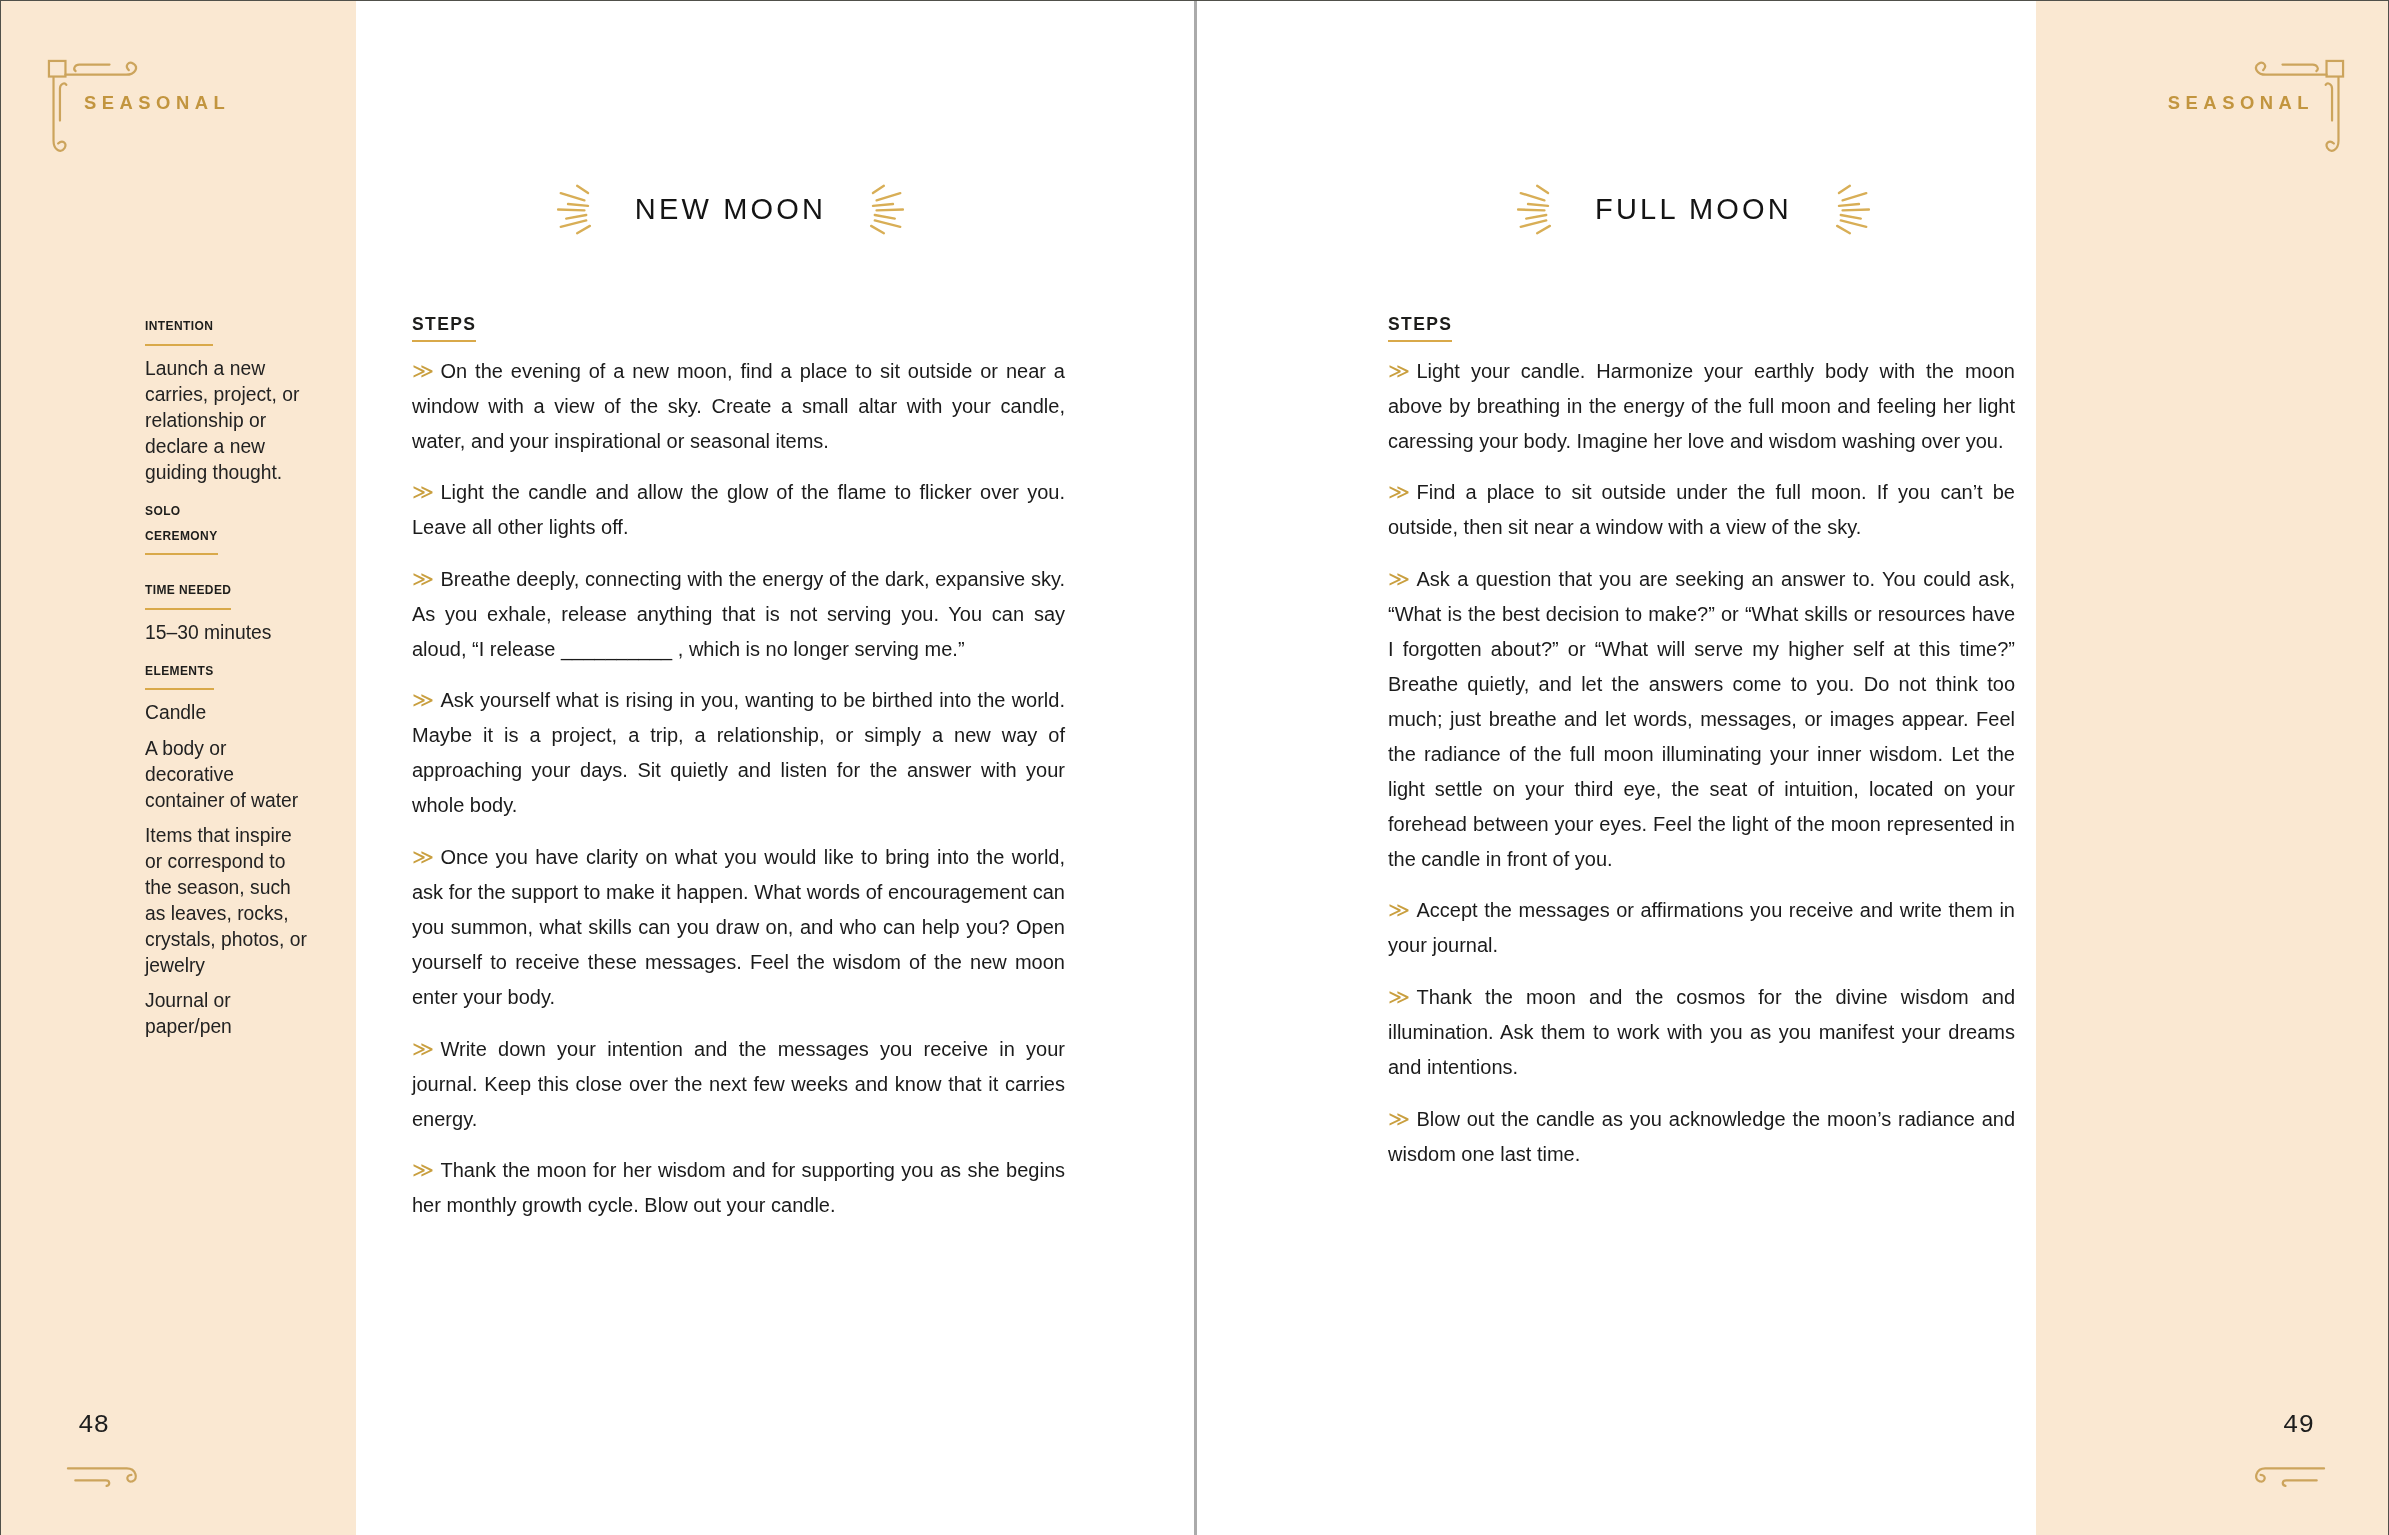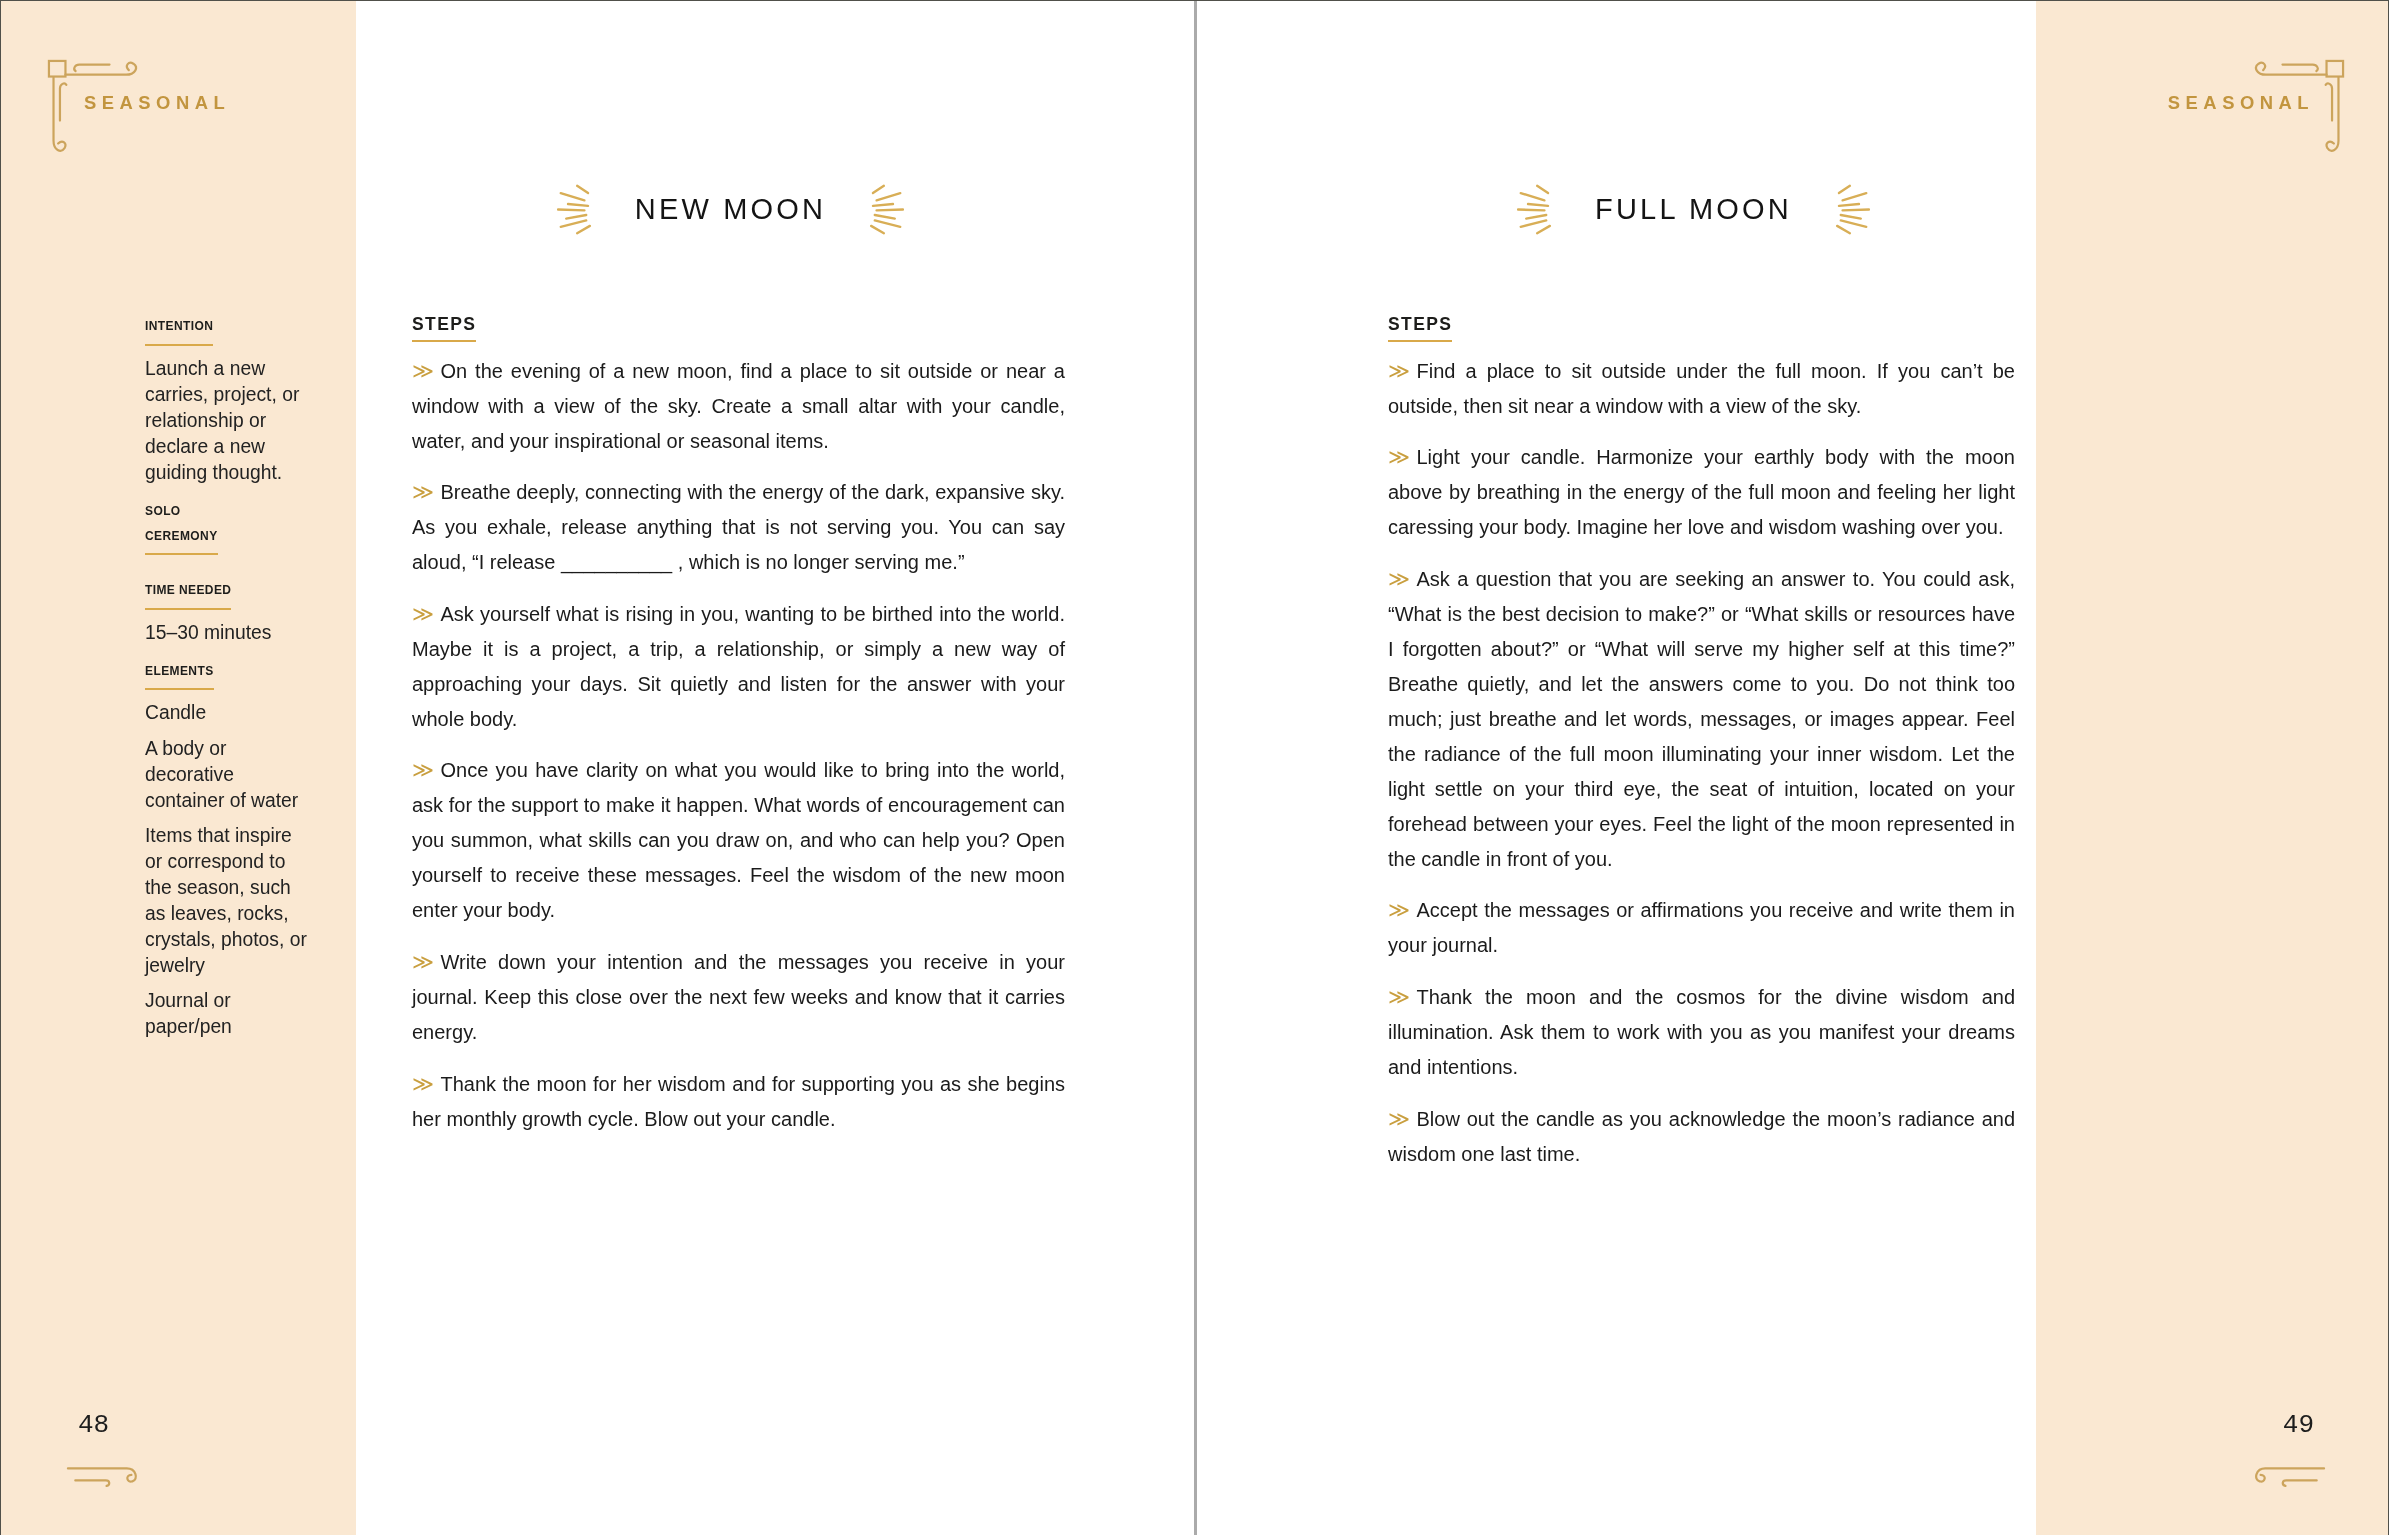--- a/index.html
+++ b/index.html
@@ -123,20 +123,21 @@
           <path d="M1 28 L30 29"></path>
             <path d="M10 38 L32 34"></path>
             <path d="M4 47 L32 40"></path>
             <path d="M22 54 L36 46"></path>
         </svg>
       </div>
 
       <div class="steps-block">
         <span class="steps-h">STEPS</span>
         <p class="step"><span class="chev">≫</span><span>On the evening of a new moon, find a place to sit outside or near a window with a view of the sky. Create a small altar with your candle, water, and your inspirational or seasonal items.</span></p>
+        <p class="step"><span class="chev">≫</span><span>Light the candle and allow the glow of the flame to flicker over you. Leave all other lights off.</span></p>
         <p class="step"><span class="chev">≫</span><span>Breathe deeply, connecting with the energy of the dark, expansive sky. As you exhale, release anything that is not serving you. You can say aloud, “I release __________ , which is no longer serving me.”</span></p>
         <p class="step"><span class="chev">≫</span><span>Ask yourself what is rising in you, wanting to be birthed into the world. Maybe it is a project, a trip, a relationship, or simply a new way of approaching your days. Sit quietly and listen for the answer with your whole body.</span></p>
         <p class="step"><span class="chev">≫</span><span>Once you have clarity on what you would like to bring into the world, ask for the support to make it happen. What words of encouragement can you summon, what skills can you draw on, and who can help you? Open yourself to receive these messages. Feel the wisdom of the new moon enter your body.</span></p>
         <p class="step"><span class="chev">≫</span><span>Write down your intention and the messages you receive in your journal. Keep this close over the next few weeks and know that it carries energy.</span></p>
         <p class="step"><span class="chev">≫</span><span>Thank the moon for her wisdom and for supporting you as she begins her monthly growth cycle. Blow out your candle.</span></p>
       </div>
     </div>
   </div>
 
   <div class="page right">
@@ -175,22 +176,22 @@
             <path d="M12 22 L34 24"></path>
           <path d="M1 28 L30 29"></path>
             <path d="M10 38 L32 34"></path>
             <path d="M4 47 L32 40"></path>
             <path d="M22 54 L36 46"></path>
         </svg>
       </div>
 
       <div class="steps-block">
         <span class="steps-h">STEPS</span>
+        <p class="step"><span class="chev">≫</span><span>Light your candle. Harmonize your earthly body with the moon above by breathing in the energy of the full moon and feeling her light caressing your body. Imagine her love and wisdom washing over you.</span></p>
         <p class="step"><span class="chev">≫</span><span>Find a place to sit outside under the full moon. If you can’t be outside, then sit near a window with a view of the sky.</span></p>
-        <p class="step"><span class="chev">≫</span><span>Light your candle. Harmonize your earthly body with the moon above by breathing in the energy of the full moon and feeling her light caressing your body. Imagine her love and wisdom washing over you.</span></p>
         <p class="step"><span class="chev">≫</span><span>Ask a question that you are seeking an answer to. You could ask, “What is the best decision to make?” or “What skills or resources have I forgotten about?” or “What will serve my higher self at this time?” Breathe quietly, and let the answers come to you. Do not think too much; just breathe and let words, messages, or images appear. Feel the radiance of the full moon illuminating your inner wisdom. Let the light settle on your third eye, the seat of intuition, located on your forehead between your eyes. Feel the light of the moon represented in the candle in front of you.</span></p>
         <p class="step"><span class="chev">≫</span><span>Accept the messages or affirmations you receive and write them in your journal.</span></p>
         <p class="step"><span class="chev">≫</span><span>Thank the moon and the cosmos for the divine wisdom and illumination. Ask them to work with you as you manifest your dreams and intentions.</span></p>
         <p class="step"><span class="chev">≫</span><span>Blow out the candle as you acknowledge the moon’s radiance and wisdom one last time.</span></p>
       </div>
     </div>
   </div>
 
   <div class="divider"></div>
 </div>

